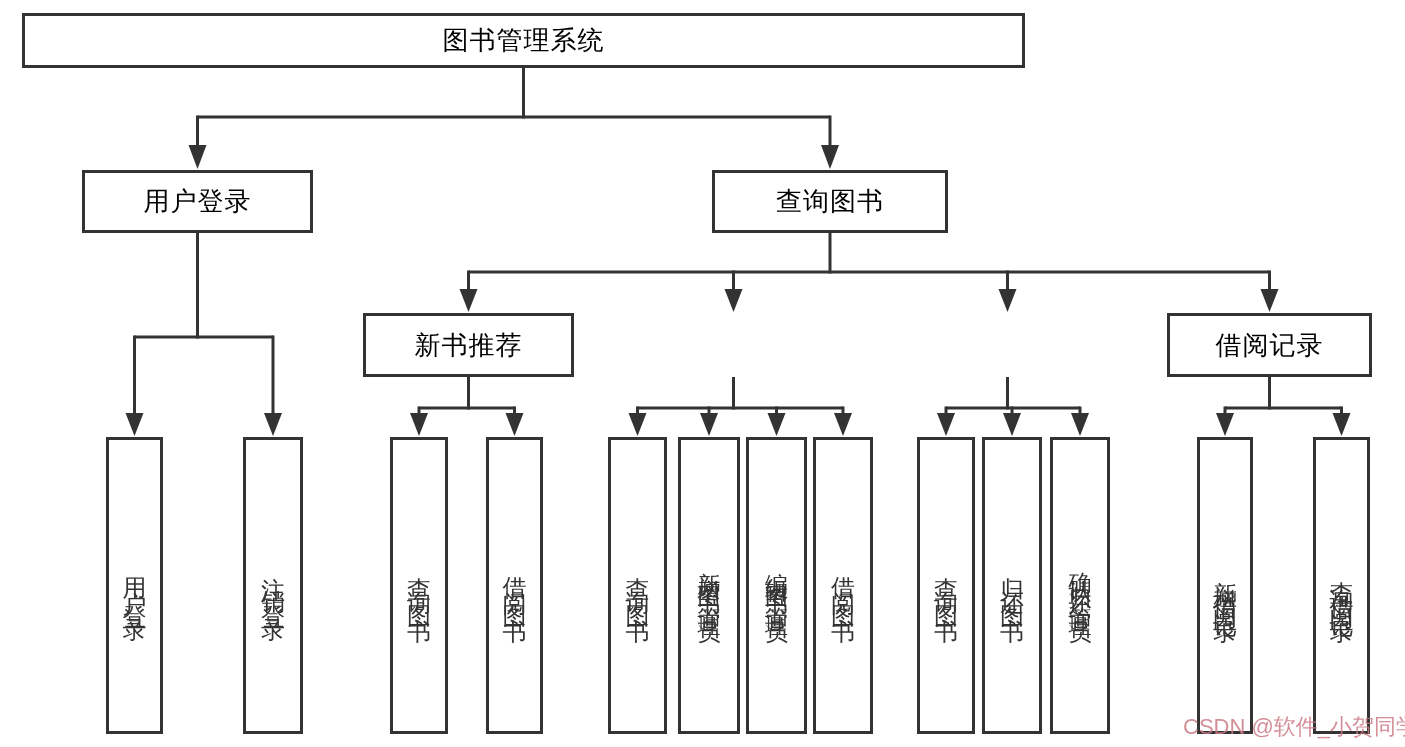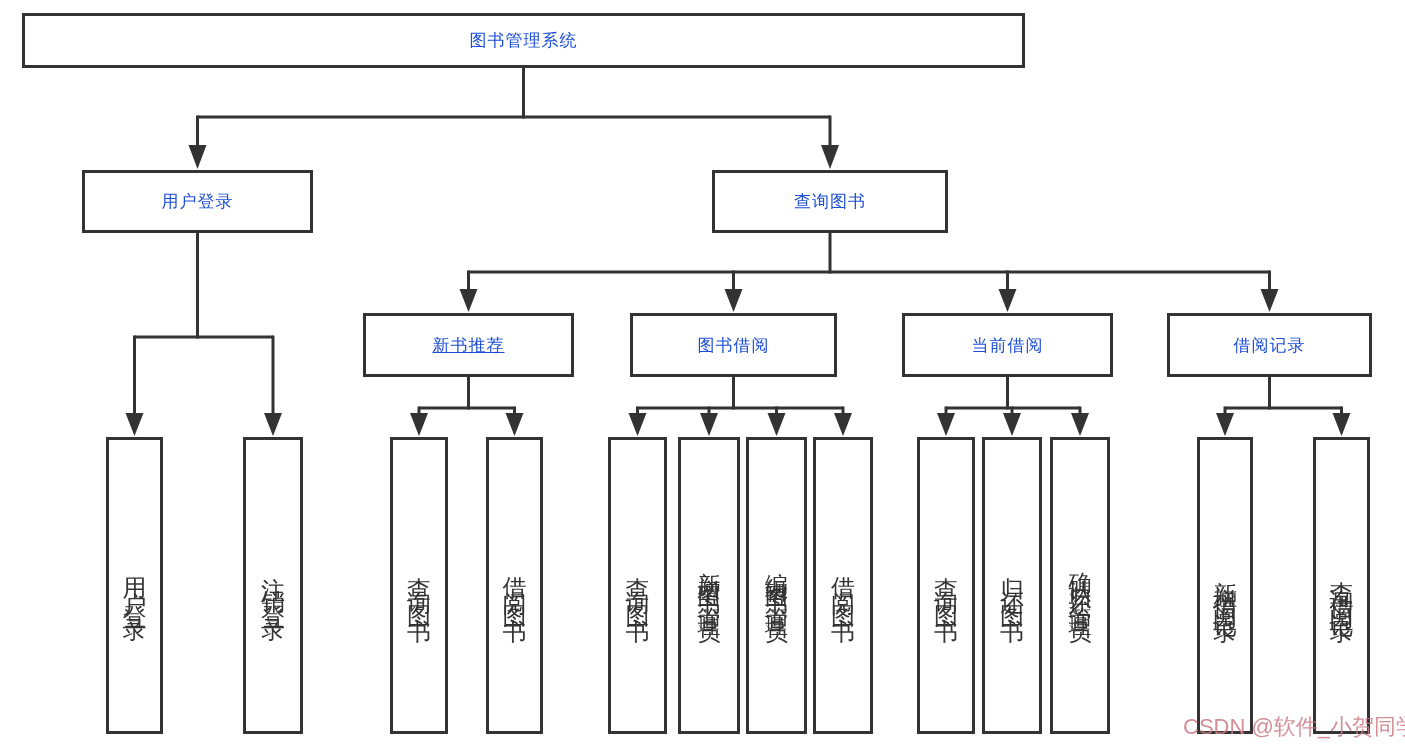--- a/index.html
+++ b/index.html
@@ -22,22 +22,22 @@
     z-index: 1;
   }
   .node {
     position: absolute;
     box-sizing: border-box;
     border: 3px solid #333333;
     background: #ffffff;
     display: flex;
     align-items: center;
     justify-content: center;
-    font-size: 17px;
-    color: #1d4ed8;
+    font-size: 26px;
+    color: #000000;
     letter-spacing: 1px;
     z-index: 2;
   }
   .vnode {
     position: absolute;
     top: 437px;
     height: 297px;
     box-sizing: border-box;
     border: 3px solid #333333;
     background: #ffffff;
@@ -58,21 +58,21 @@
     letter-spacing: 14px;
   }
   .vnode.tight span {
     font-size: 23px;
     letter-spacing: 7px;
   }
   
   .n-root { left: 22px;  top: 13px;  width: 1003px; height: 55px; }
   .n-l1a  { left: 82px;  top: 170px; width: 231px;  height: 63px; }
   .n-l1b  { left: 712px; top: 170px; width: 236px;  height: 63px; }
-  .n-l2a  { left: 363px; top: 313px; width: 211px;  height: 64px; text-decoration: underline; }
+  .n-l2a  { left: 363px; top: 313px; width: 211px;  height: 64px; }
   .n-l2b  { left: 630px; top: 313px; width: 207px;  height: 64px; }
   .n-l2c  { left: 902px; top: 313px; width: 211px;  height: 64px; }
   .n-l2d  { left: 1167px; top: 313px; width: 205px; height: 64px; }
   .v1  { left: 106px;  width: 57px; }
   .v2  { left: 243px;  width: 60px; }
   .v3  { left: 390px;  width: 58px; }
   .v4  { left: 486px;  width: 57px; }
   .v5  { left: 608px;  width: 59px; }
   .v6  { left: 678px;  width: 62px; }
   .v7  { left: 746px;  width: 61px; }
@@ -162,22 +162,20 @@
       <polygon points="1332.5,413 1350.5,413 1341.5,436"></polygon>
     </g>
   </svg>
 
   <div class="node n-root">图书管理系统</div>
 
   <div class="node n-l1a">用户登录</div>
   <div class="node n-l1b">查询图书</div>
 
   <div class="node n-l2a">新书推荐</div>
-  <div class="node n-l2b">图书借阅</div>
-  <div class="node n-l2c">当前借阅</div>
   <div class="node n-l2d">借阅记录</div>
 
   <div class="vnode sp v1">
     <span>用户登录</span>
   </div>
   <div class="vnode sp v2">
     <span>注销登录</span>
   </div>
 
   <div class="vnode sp v3">

